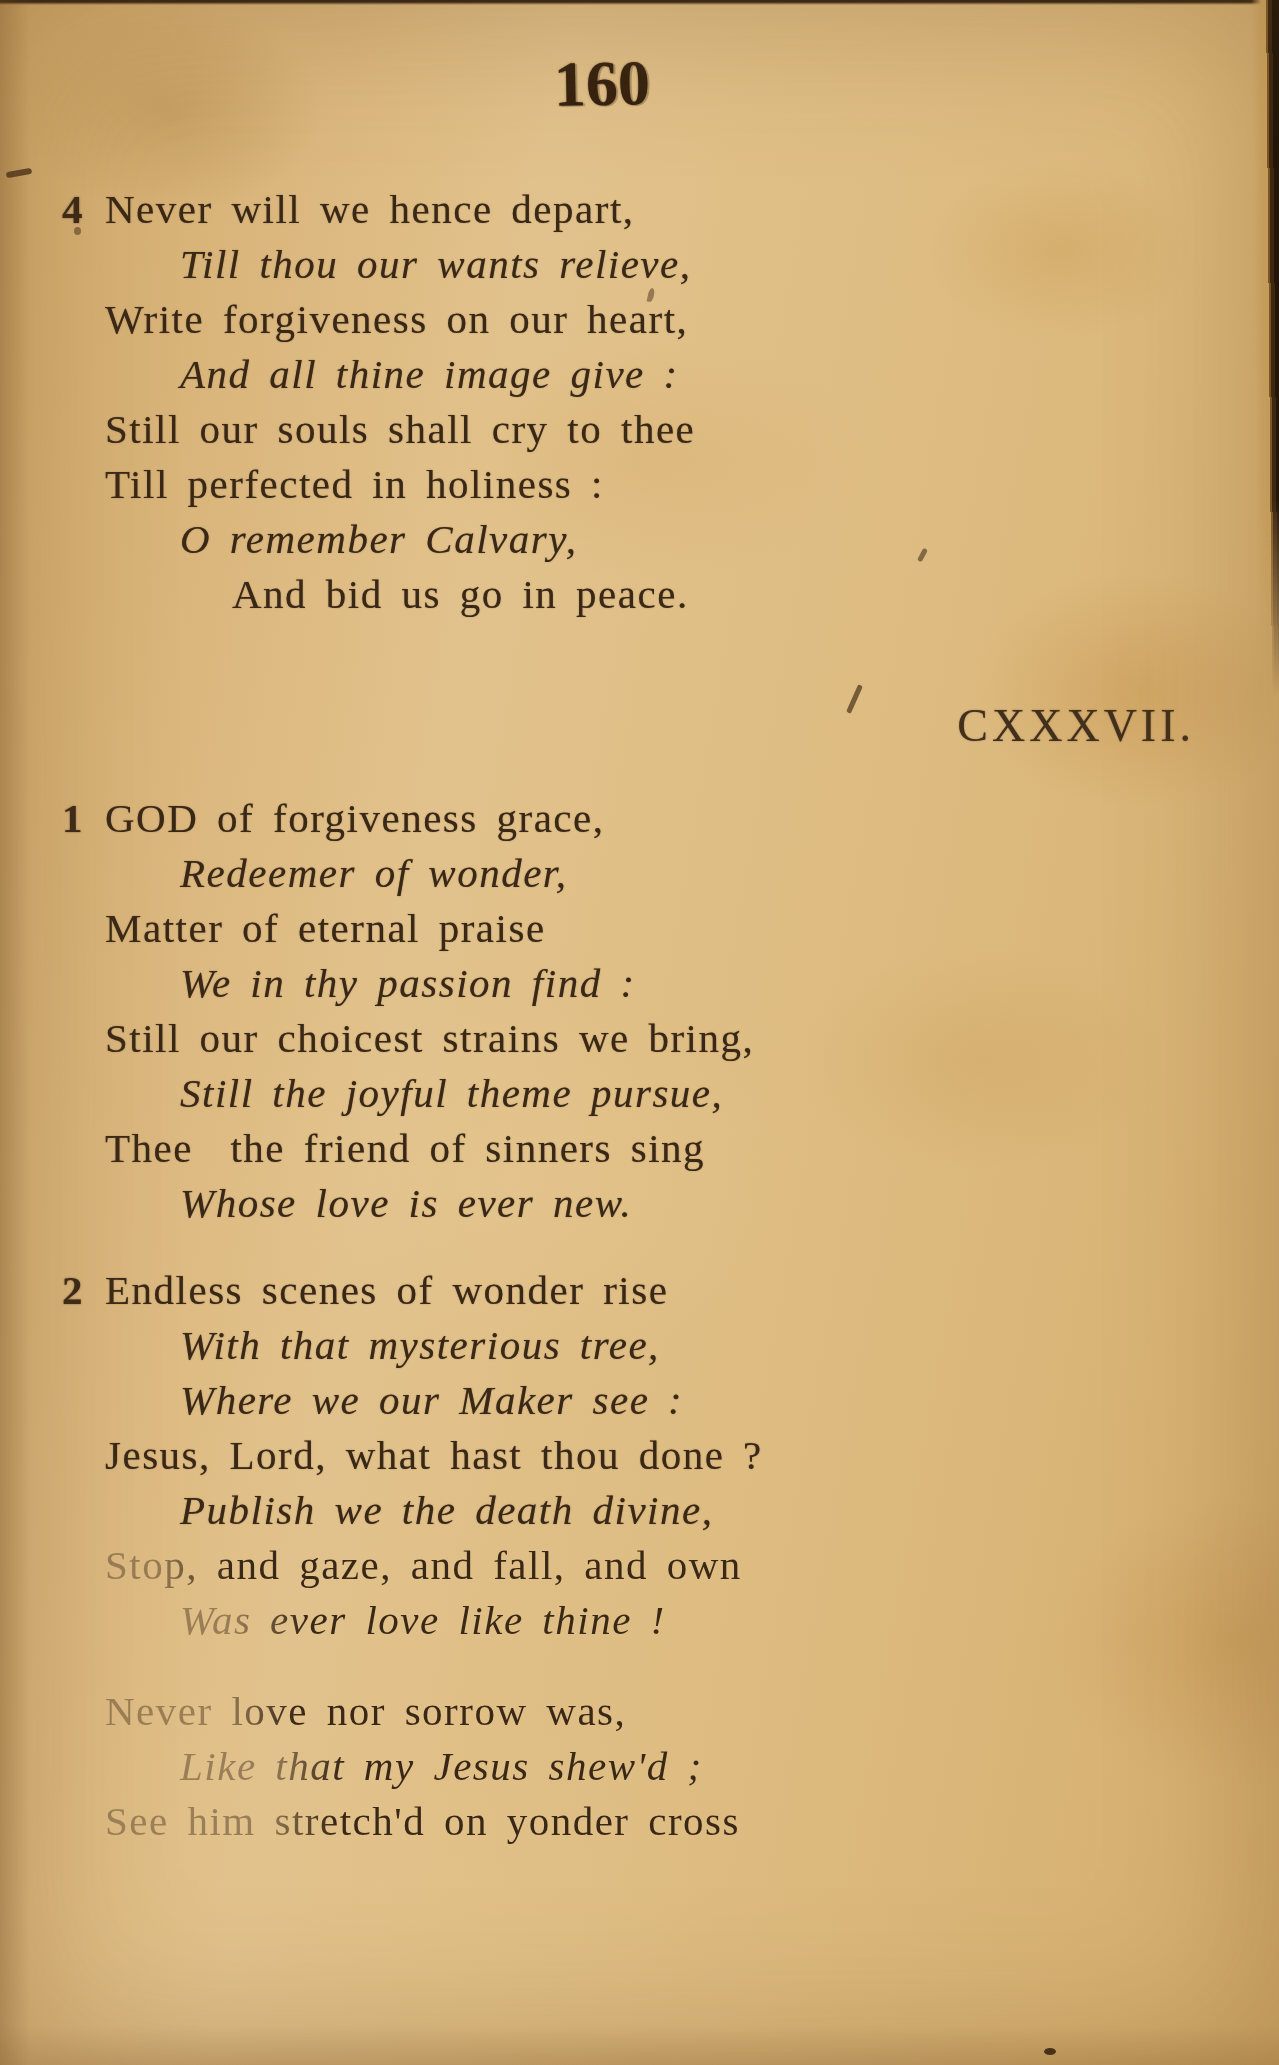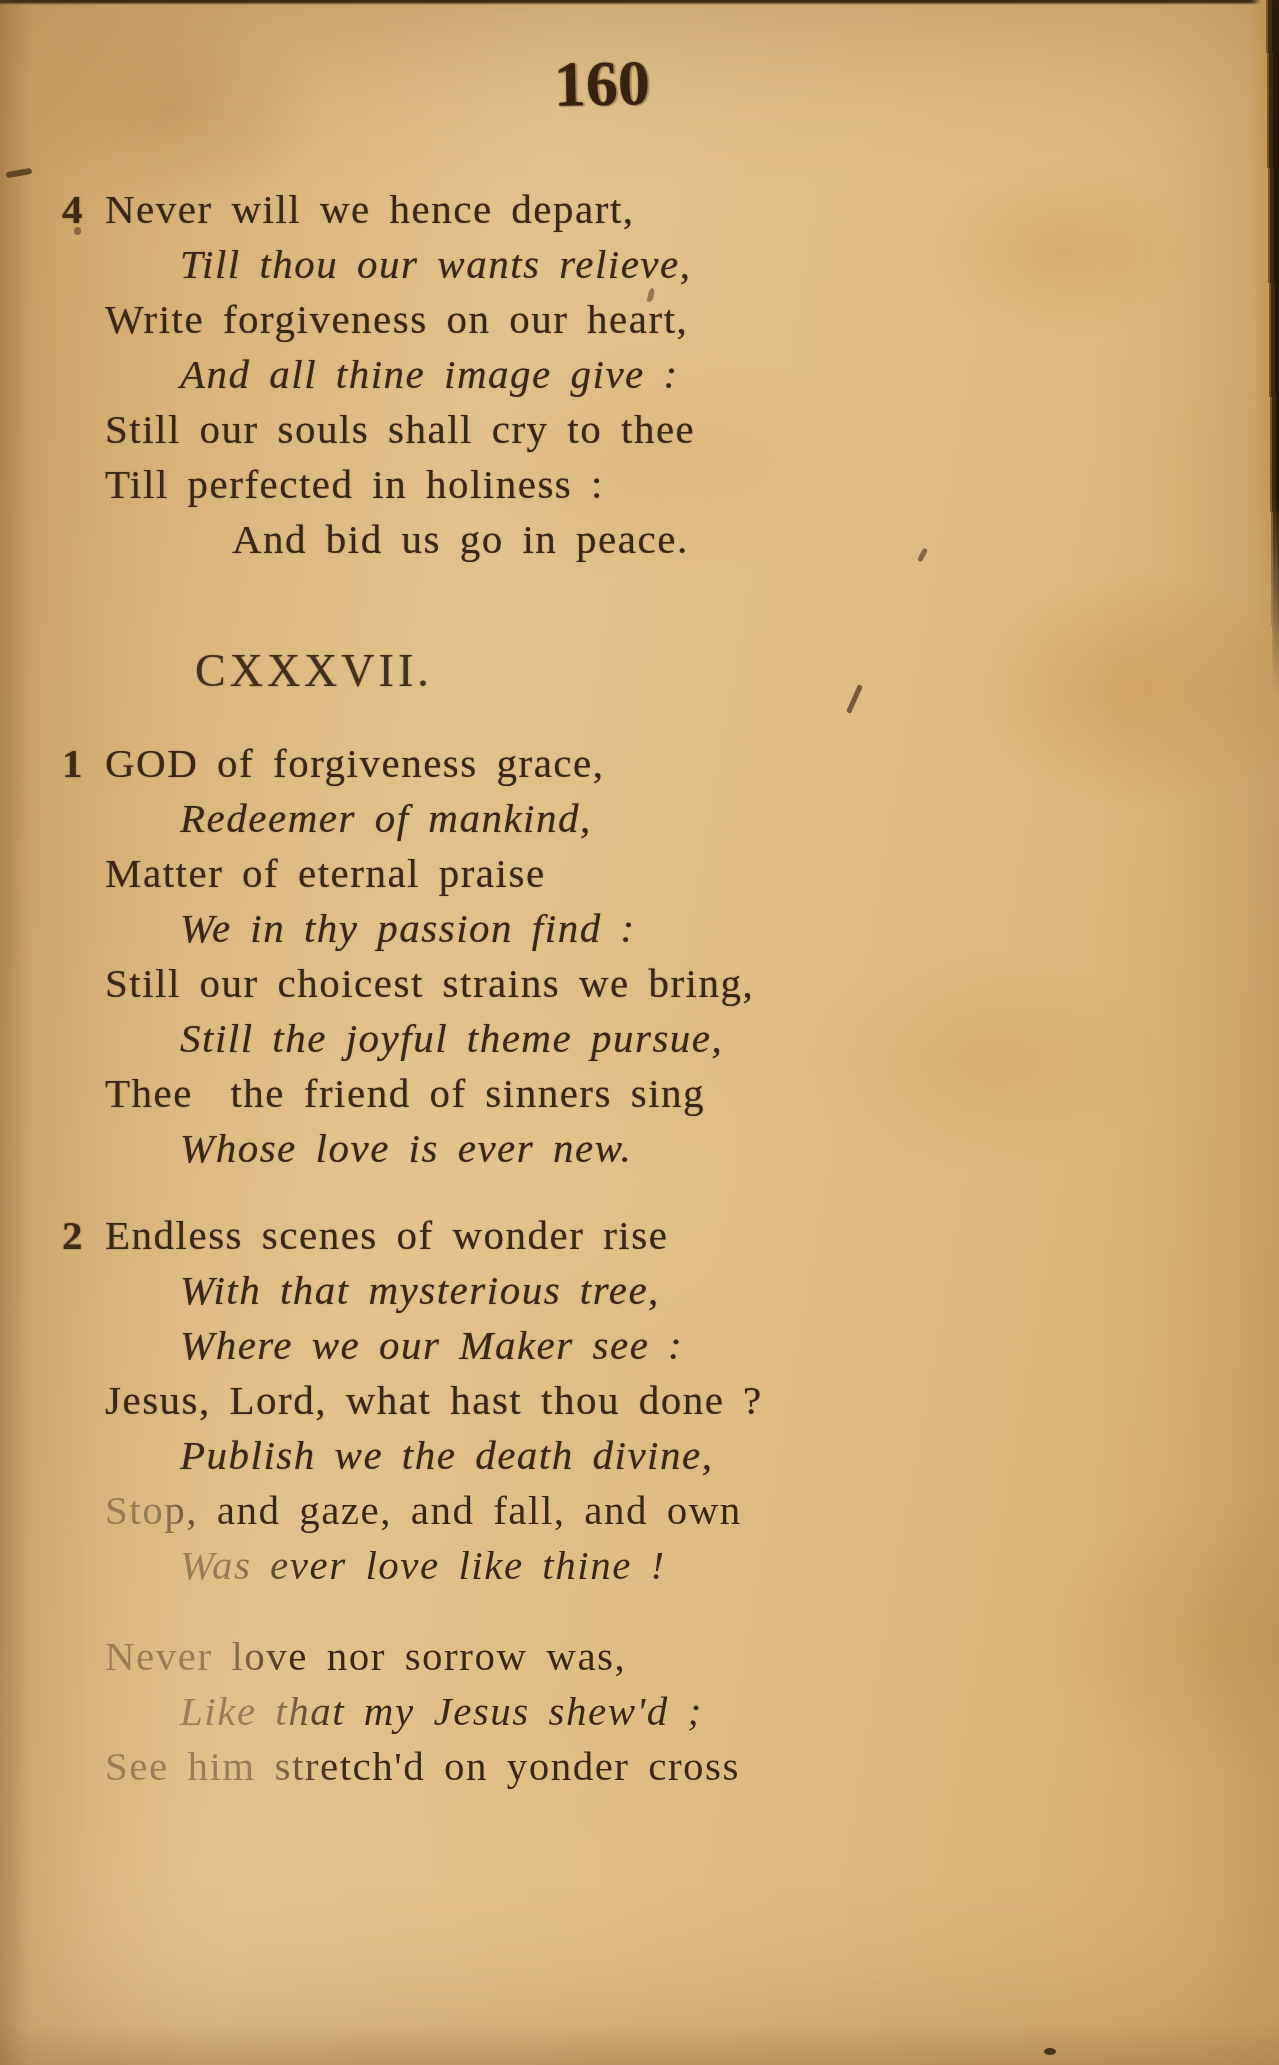--- a/index.html
+++ b/index.html
@@ -60,21 +60,21 @@
   .page-number{
     margin-top:28px;line-height:80px;font-size:64px;font-weight:bold;
     text-align:center;color:#33200f;
     transform:translateX(42px) rotate(-1deg);
     text-shadow:0 0 2px rgba(40,24,8,0.6),2px 1px 0 rgba(40,24,8,0.22);
   }
   .stanza{margin:0;}
   .stanza-a{margin-top:58px;}
   .heading{
     margin-top:76px;margin-bottom:38px;line-height:55px;font-size:46px;
-    letter-spacing:4px;text-align:left;color:#43301c;
+    letter-spacing:4px;text-align:right;color:#43301c;
     transform:translateX(135px);
     text-shadow:0 0 1.5px rgba(58,40,23,0.55);
   }
   .stanza-b{margin-top:0;}
   .stanza-c{margin-top:32px;}
   .stanza-d{margin-top:36px;}
   .line{
     position:relative;line-height:55px;font-size:41px;
     letter-spacing:1.5px;word-spacing:7px;white-space:pre-wrap;
     text-shadow:0 0 1.2px rgba(58,40,23,0.55);
@@ -114,28 +114,29 @@
 
     <div class="page-number">160</div>
 
     <section class="stanza stanza-a">
       <div class="line indent-0"><span class="stanza-num">4</span><span class="line-text">Never will we hence depart,</span></div>
       <div class="line indent-1"><span class="line-text">Till thou our wants relieve,</span></div>
       <div class="line indent-0"><span class="line-text">Write forgiveness on our heart,</span></div>
       <div class="line indent-1"><span class="line-text">And all thine image give :</span></div>
       <div class="line indent-0"><span class="line-text">Still our souls shall cry to thee</span></div>
       <div class="line indent-0"><span class="line-text">Till perfected in holiness :</span></div>
+      <div class="line indent-1"><span class="line-text">O remember Calvary,</span></div>
       <div class="line indent-2"><span class="line-text">And bid us go in peace.</span></div>
     </section>
 
     <div class="heading">CXXXVII.</div>
 
     <section class="stanza stanza-b">
       <div class="line indent-0"><span class="stanza-num">1</span><span class="line-text">GOD of forgiveness grace,</span></div>
-      <div class="line indent-1"><span class="line-text">Redeemer of mankind,</span></div>
+      <div class="line indent-1"><span class="line-text">Redeemer of wonder,</span></div>
       <div class="line indent-0"><span class="line-text">Matter of eternal praise</span></div>
       <div class="line indent-1"><span class="line-text">We in thy passion find :</span></div>
       <div class="line indent-0"><span class="line-text">Still our choicest strains we bring,</span></div>
       <div class="line indent-1"><span class="line-text">Still the joyful theme pursue,</span></div>
       <div class="line indent-0"><span class="line-text">Thee  the friend of sinners sing</span></div>
       <div class="line indent-1"><span class="line-text">Whose love is ever new.</span></div>
     </section>
 
     <section class="stanza stanza-c">
       <div class="line indent-0"><span class="stanza-num">2</span><span class="line-text">Endless scenes of wonder rise</span></div>

